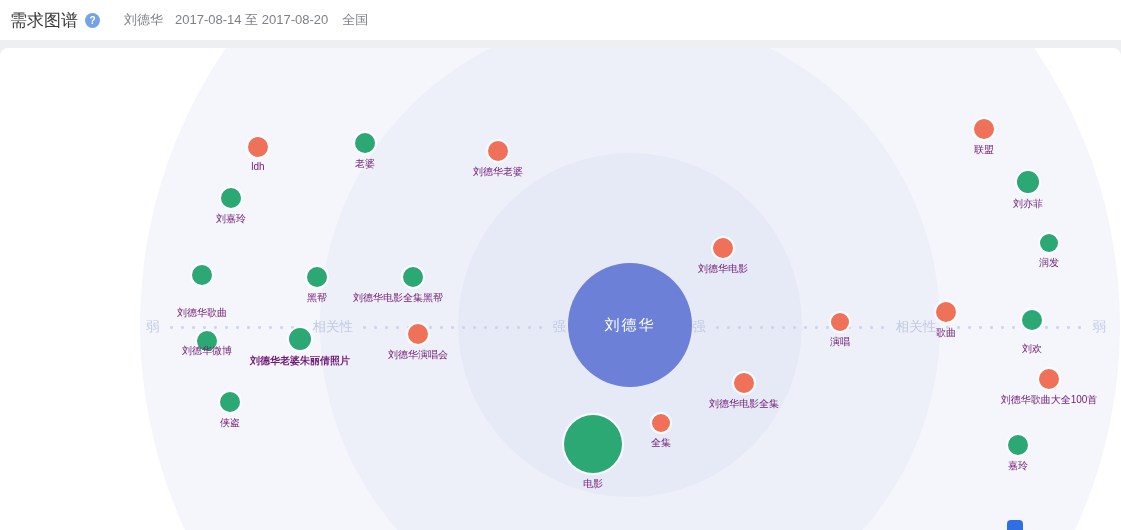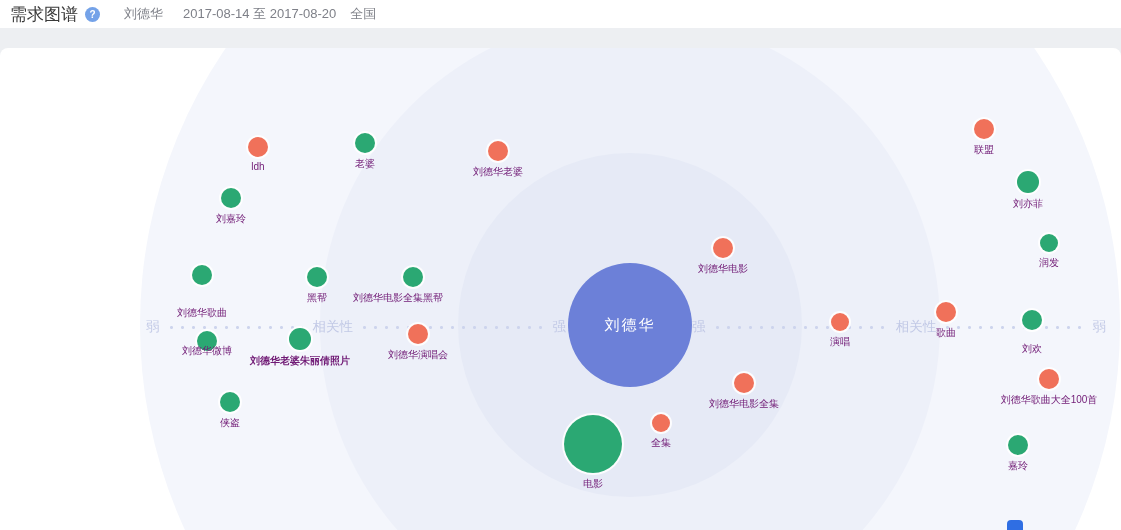--- a/index.html
+++ b/index.html
@@ -3,32 +3,32 @@
 <meta charset="utf-8">
 <style>
   html,body{margin:0;padding:0;}
   body{
     width:1121px;height:530px;position:relative;overflow:hidden;
     background:#edeff2;
     font-family:"Liberation Sans","DejaVu Sans",sans-serif;
   }
   
   .header{
-    position:absolute;top:0;left:0;right:0;height:28px;background:#fff;
+    position:absolute;top:0;left:0;right:0;height:40px;background:#fff;
     display:flex;align-items:center;padding-left:10px;box-sizing:border-box;
   }
   .title{font-size:17px;color:#3a3a3a;font-weight:500;}
   .help{
     margin-left:7px;width:15px;height:15px;border-radius:50%;
     background:#74a2e8;color:#fff;font-size:10px;font-weight:bold;
     display:flex;align-items:center;justify-content:center;cursor:pointer;
   }
   .meta{font-size:13px;color:#7e8088;}
   .meta.keyword{margin-left:24px;}
-  .meta.date{margin-left:20px;}
+  .meta.date{margin-left:12px;}
   .meta.region{margin-left:14px;}
   
   .card{
     position:absolute;top:48px;left:0;right:0;bottom:0;background:#fff;
     border-radius:8px 8px 0 0;overflow:hidden;
   }
   .bg-ring{position:absolute;border-radius:50%;z-index:0;}
   .ring-outer {left:140px;top:-213px;width:980px;height:980px;background:#f4f6fc;}
   .ring-middle{left:320px;top:-33px; width:620px;height:620px;background:#edf0f9;}
   .ring-inner {left:458px;top:105px; width:344px;height:344px;background:#e6eaf6;}

